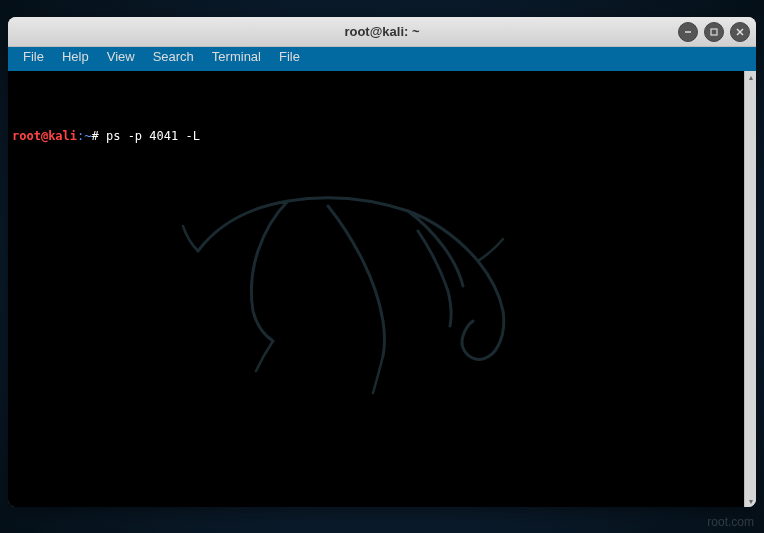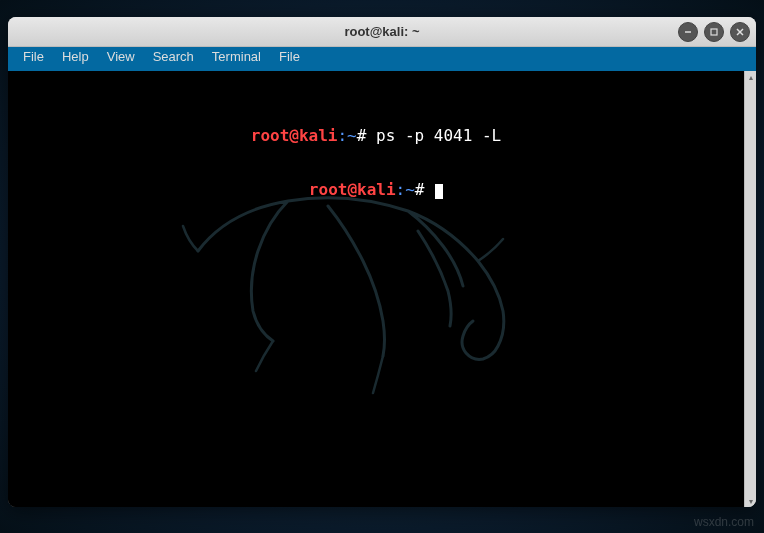--- a/index.html
+++ b/index.html
@@ -79,27 +79,26 @@
       flex: 1;
       display: flex;
       background: #000;
       position: relative;
     }
     .terminal {
       flex: 1;
       background: #000;
       color: #fff;
       font-family: "DejaVu Sans Mono", monospace;
-      font-size: 16px;
+      font-size: 12px;
       line-height: 18px;
       padding: 2px 4px;
       position: relative;
       white-space: pre;
       overflow: hidden;
-      text-align: center;
     }
     .dragon {
       position: absolute;
       top: 60px;
       left: 140px;
       width: 400px;
       height: 300px;
       opacity: 0.35;
       pointer-events: none;
     }
@@ -186,22 +185,21 @@
     <div class="menu-item">File</div>
   </div>
 
   <div class="terminal-area">
     <div class="terminal">
       <svg class="dragon" viewBox="0 0 400 300">
         <path d="M 50 120 Q 80 80 140 70 Q 200 60 260 80 Q 300 95 330 130 Q 350 155 355 180 Q 358 200 350 215 Q 345 225 335 228 Q 325 230 318 222 Q 312 215 315 205 Q 318 195 325 190 M 260 80 Q 280 95 295 115 Q 310 135 315 155 M 140 70 Q 120 90 110 120 Q 100 150 105 180 Q 110 200 125 210 M 180 75 Q 200 100 215 130 Q 230 160 235 190 Q 238 210 235 225 M 270 100 Q 290 130 300 160 Q 305 180 302 195" fill="none" stroke="#4a7a8a" stroke-width="3" stroke-linecap="round"></path>
         <path d="M 50 120 Q 40 110 35 95 M 330 130 Q 345 120 355 108 M 125 210 Q 115 225 108 240 M 235 225 Q 230 245 225 262" fill="none" stroke="#4a7a8a" stroke-width="2.5" stroke-linecap="round"></path>
       </svg>
       <div class="term-line"><span class="user">root</span><span class="at">@</span><span class="host">kali</span><span class="colon">:</span><span class="path">~</span><span class="hash">#</span><span class="cmd"> ps -p 4041 -L</span></div>
-      <div class="term-line"><span class="user">root</span><span class="at">@</span><span class="host">kali</span><span class="colon">:</span><span class="path">~</span><span class="hash">#</span> <span class="cursor"></span></div>
     </div>
     <div class="scrollbar">
       <div class="scroll-btn scroll-up">▴</div>
       <div class="scroll-btn scroll-down">▾</div>
     </div>
   </div>
 </div>
 
-<div class="watermark">wsxdn.com</div>
+<div class="watermark">root.com</div>
 
 </body></html>

